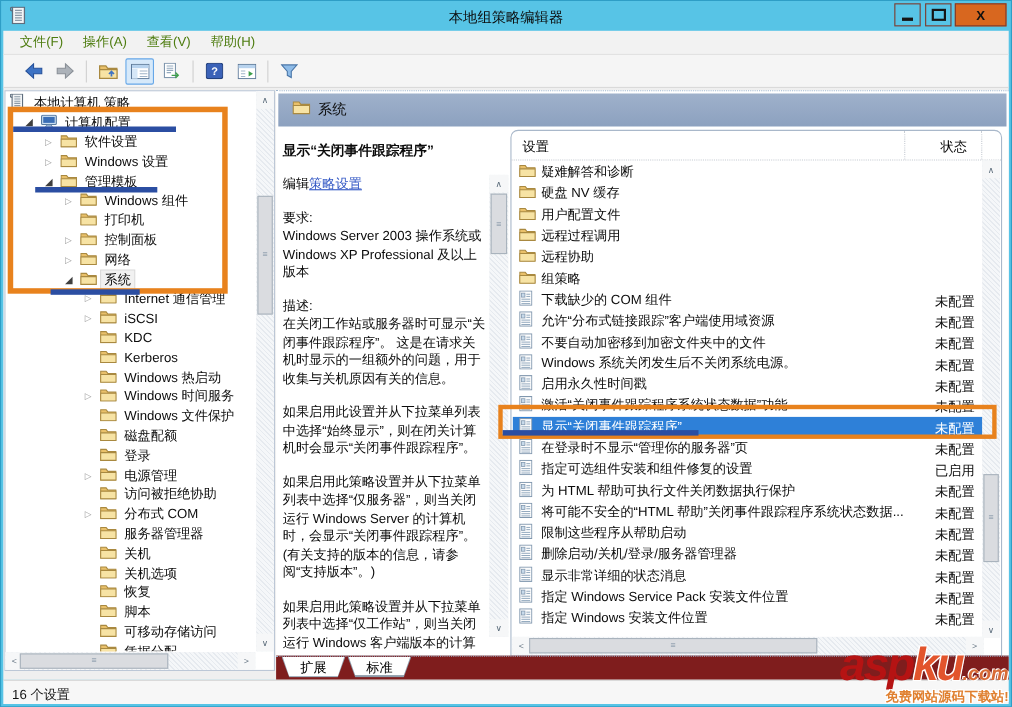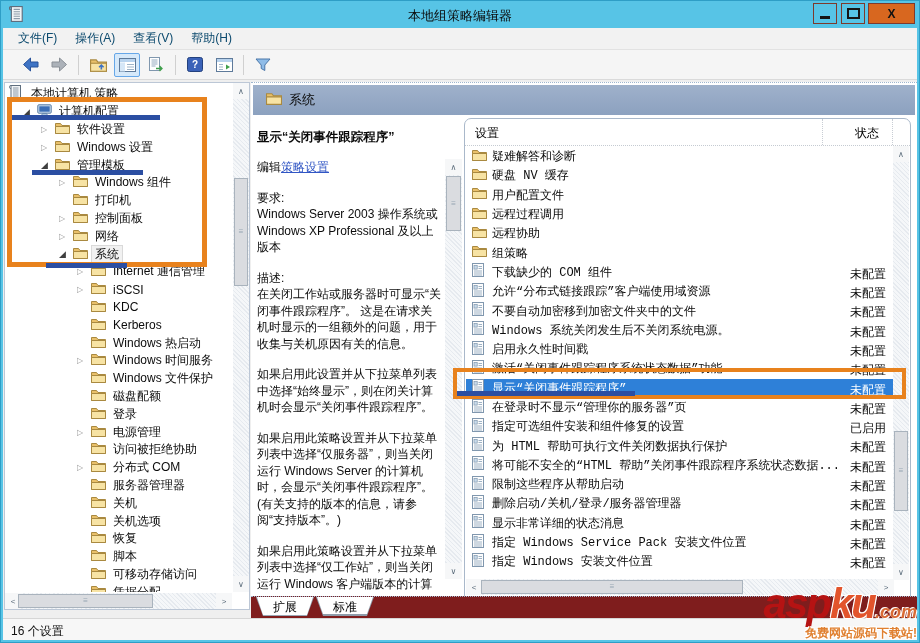--- a/index.html
+++ b/index.html
@@ -14,21 +14,21 @@
   .app-icon{position:absolute;left:9px;top:6px;width:16px;height:16px;}
   .win-title{position:absolute;left:0;right:0;top:7px;text-align:center;font-size:13px;color:#0b0b0b;}
   .cap-btn{position:absolute;top:3px;height:21px;border:1px solid #7E3A2C;display:flex;align-items:center;justify-content:center;box-sizing:border-box;}
   .btn-min{left:813px;width:24px;}
   .btn-max{left:841px;width:24px;}
   .btn-close{left:868px;width:47px;background:#D8671F;font-weight:bold;font-size:12px;color:#111;}
   .btn-min i{display:block;width:10px;height:3px;background:#151515;margin-top:8px;}
   .btn-max i{display:block;width:9px;height:7px;border:2px solid #151515;}
   
   .menubar{position:absolute;left:3px;top:28px;width:914px;height:22px;background:#F2F2F2;border-bottom:1px solid #E2E2E2;display:flex;align-items:center;padding-left:6px;box-sizing:border-box;}
-  .menu-item{font-size:12px;color:#0c4a6e;padding:3px 9px;}
+  .menu-item{font-size:12px;color:#4d7c0f;padding:3px 9px;}
   
   .toolbar{position:absolute;left:3px;top:50px;width:914px;height:30px;background:#F5F5F5;border-bottom:1px solid #DADADA;display:flex;align-items:center;padding-left:14px;box-sizing:border-box;}
   .tb-btn{width:26px;height:24px;display:flex;align-items:center;justify-content:center;margin-right:3px;}
   .tb-btn.pressed{border:1px solid #66A7E8;background:#D6E9FA;border-radius:2px;box-sizing:border-box;}
   .tb-sep{width:1px;height:20px;background:#D0D0D0;margin:0 6px 0 3px;}
   
   .main-bg{position:absolute;left:3px;top:80px;width:914px;height:538px;background:#EFEFEF;}
   
   .tree-panel{position:absolute;left:4px;top:82px;width:246px;height:528px;background:#fff;border:1px solid #BCC7D6;box-sizing:border-box;}
   .tree-rows{position:absolute;left:0;top:2px;right:17px;bottom:17px;overflow:hidden;}
@@ -58,21 +58,21 @@
   .edit-line a{color:#3156C4;text-decoration:underline;}
   .desc p{margin:0 2px 14px 2px;}
   .desc .lbl{margin-bottom:0;}
   .desc-sb{left:194px;top:76px;width:17px;height:420px;}
   
   .list-panel{position:absolute;left:213px;top:35px;width:447px;height:479px;background:#fff;border:1px solid #A9B8CA;border-radius:7px 7px 0 0;box-sizing:border-box;}
   .list-head{position:absolute;left:0;top:0;width:445px;height:26px;border-bottom:1px dotted #C5CBD2;font-size:12px;}
   .col-settings{position:absolute;left:0;top:0;width:358px;height:26px;padding:6px 0 0 10px;border-right:1px dotted #C8CDD4;box-sizing:border-box;}
   .col-status{position:absolute;left:358px;top:0;width:70px;height:26px;padding:6px 0 0 32px;border-right:1px dotted #C8CDD4;box-sizing:border-box;}
   .list-rows{position:absolute;left:1px;top:28px;width:428px;height:432px;overflow:hidden;}
-  .l-row{height:19.3px;display:flex;align-items:center;font-size:12px;position:relative;padding-left:6px;color:#0b0b0b;font-family:Liberation Mono, monospace;}
+  .l-row{height:19.3px;display:flex;align-items:center;font-size:12px;position:relative;padding-left:6px;color:#0b0b0b;}
   .l-icon{width:20px;flex:0 0 20px;display:flex;align-items:center;}
   .l-name{white-space:nowrap;overflow:hidden;padding-right:4px;}
   .l-status{position:absolute;left:384px;top:3px;}
   .l-row.selected{background:#2E80D8;color:#fff;}
   .list-vsb{right:1px;top:27px;width:16px;height:434px;}
   .list-hsb{left:1px;bottom:1px;height:16px;width:428px;}
   
   .tabs-strip{position:absolute;left:251px;top:596px;width:666px;height:22px;background:#7f1d1d;border-top:1px dotted #9FB6CE;box-sizing:border-box;}
   .tabs{position:absolute;left:5px;top:0px;display:flex;}
   .tab{position:relative;height:19px;margin-right:2px;clip-path:polygon(0 0,100% 0,calc(100% - 7px) 100%,7px 100%);background:#8E9CAA;padding:0;}

